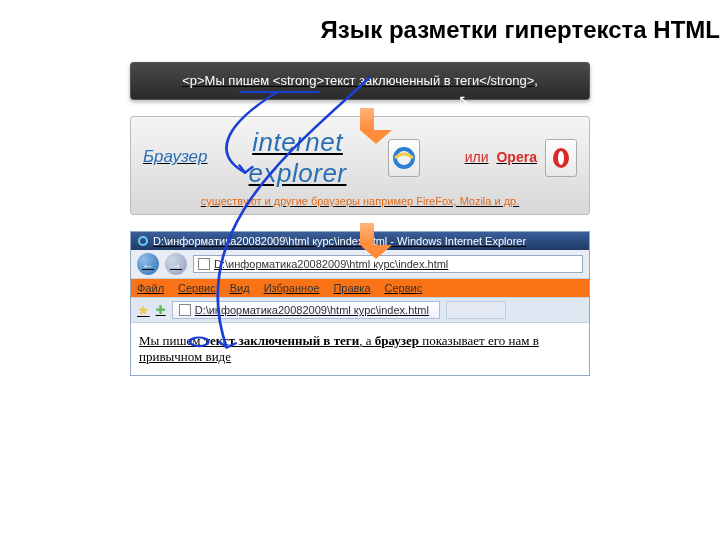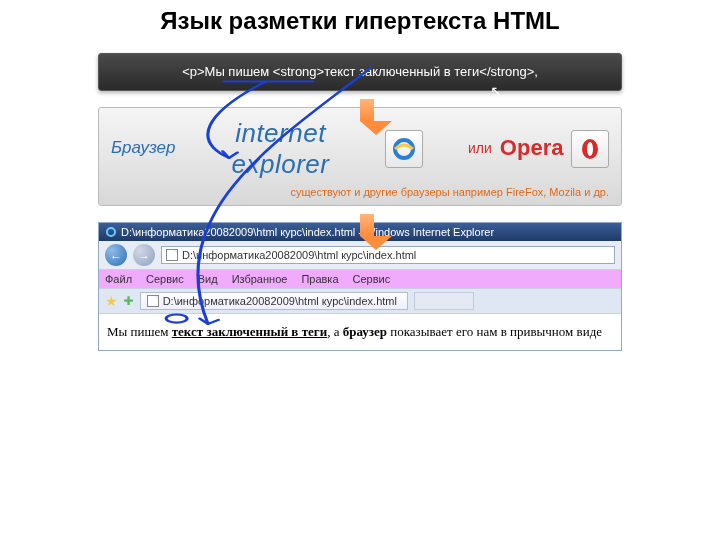--- a/index.html
+++ b/index.html
@@ -5,30 +5,31 @@
   * { box-sizing: border-box; margin: 0; padding: 0; }
   body {
     width: 720px;
     height: 540px;
     background: #fff;
     font-family: Arial, sans-serif;
     position: relative;
     overflow: hidden;
   }
   .title {
-    text-align: center;
+    text-align: right;
     font-size: 24px;
     font-weight: bold;
-    margin-top: 7px;
+    margin-top: 16px;
     color: #000;
   }
   .slide-area {
     position: relative;
-    width: 524px;
+    width: 460px;
     margin: 18px auto 0 auto;
+    text-decoration: underline;
   }
   .code-box {
     background: linear-gradient(to bottom, #4a4a4a, #2a2a2a);
     border: 1px solid #555;
     border-radius: 3px;
     color: #fff;
     text-align: center;
     padding: 8px 10px;
     font-size: 13px;
     line-height: 1.5;
@@ -56,32 +57,32 @@
     border: 1px solid #bbb;
     border-radius: 3px;
     padding: 10px 12px 6px 12px;
     text-align: center;
     line-height: 1.2;
   }
   .browser-row { display: flex; align-items: center; justify-content: center; gap: 8px; }
   .browser-label { color: #2a6fb3; font-size: 17px; font-style: italic; }
   .ie-text { color: #2a6fb3; font-size: 26px; font-style: italic; letter-spacing: 0.5px; }
   .or-text { color: #d92a2a; font-size: 14px; margin-left: 37px; }
-  .opera-text { color: #d92a2a; font-size: 22px; font-weight: bold; }
+  .opera-text { color: #d92a2a; font-size: 14px; font-weight: bold; }
   .icon-tile {
     width: 38px; height: 38px;
     background: linear-gradient(#fff,#e8e8e8);
     border: 1px solid #aaa;
     border-radius: 3px;
     display: inline-flex; align-items: center; justify-content: center;
   }
   .sub-note {
     color: #e06a1a;
     font-size: 11px;
-    text-align: right;
+    text-align: center;
     margin-top: 6px;
   }
   .ie-window {
     border: 1px solid #96a8c8;
     font-size: 11px;
     background: #eef2f8;
     margin-top: 4px;
   }
   .ie-titlebar {
     background: linear-gradient(to bottom, #3a5f9a, #1f3a66);
@@ -104,21 +105,21 @@
   }
   .addr-field {
     flex: 1;
     background: #fff;
     border: 1px solid #9aa8c0;
     padding: 2px 4px;
     display: flex; align-items: center; gap: 4px;
     color: #333;
   }
   .ie-menubar {
-    background: #f0abfc;
+    background: #f97316;
     padding: 3px 6px;
     display: flex; gap: 14px;
     color: #333;
     border-bottom: 1px solid #c8d0e0;
   }
   .ie-tabbar {
     background: #dfe7f2;
     padding: 3px 6px;
     display: flex; align-items: center; gap: 6px;
     border-bottom: 1px solid #c8d0e0;

